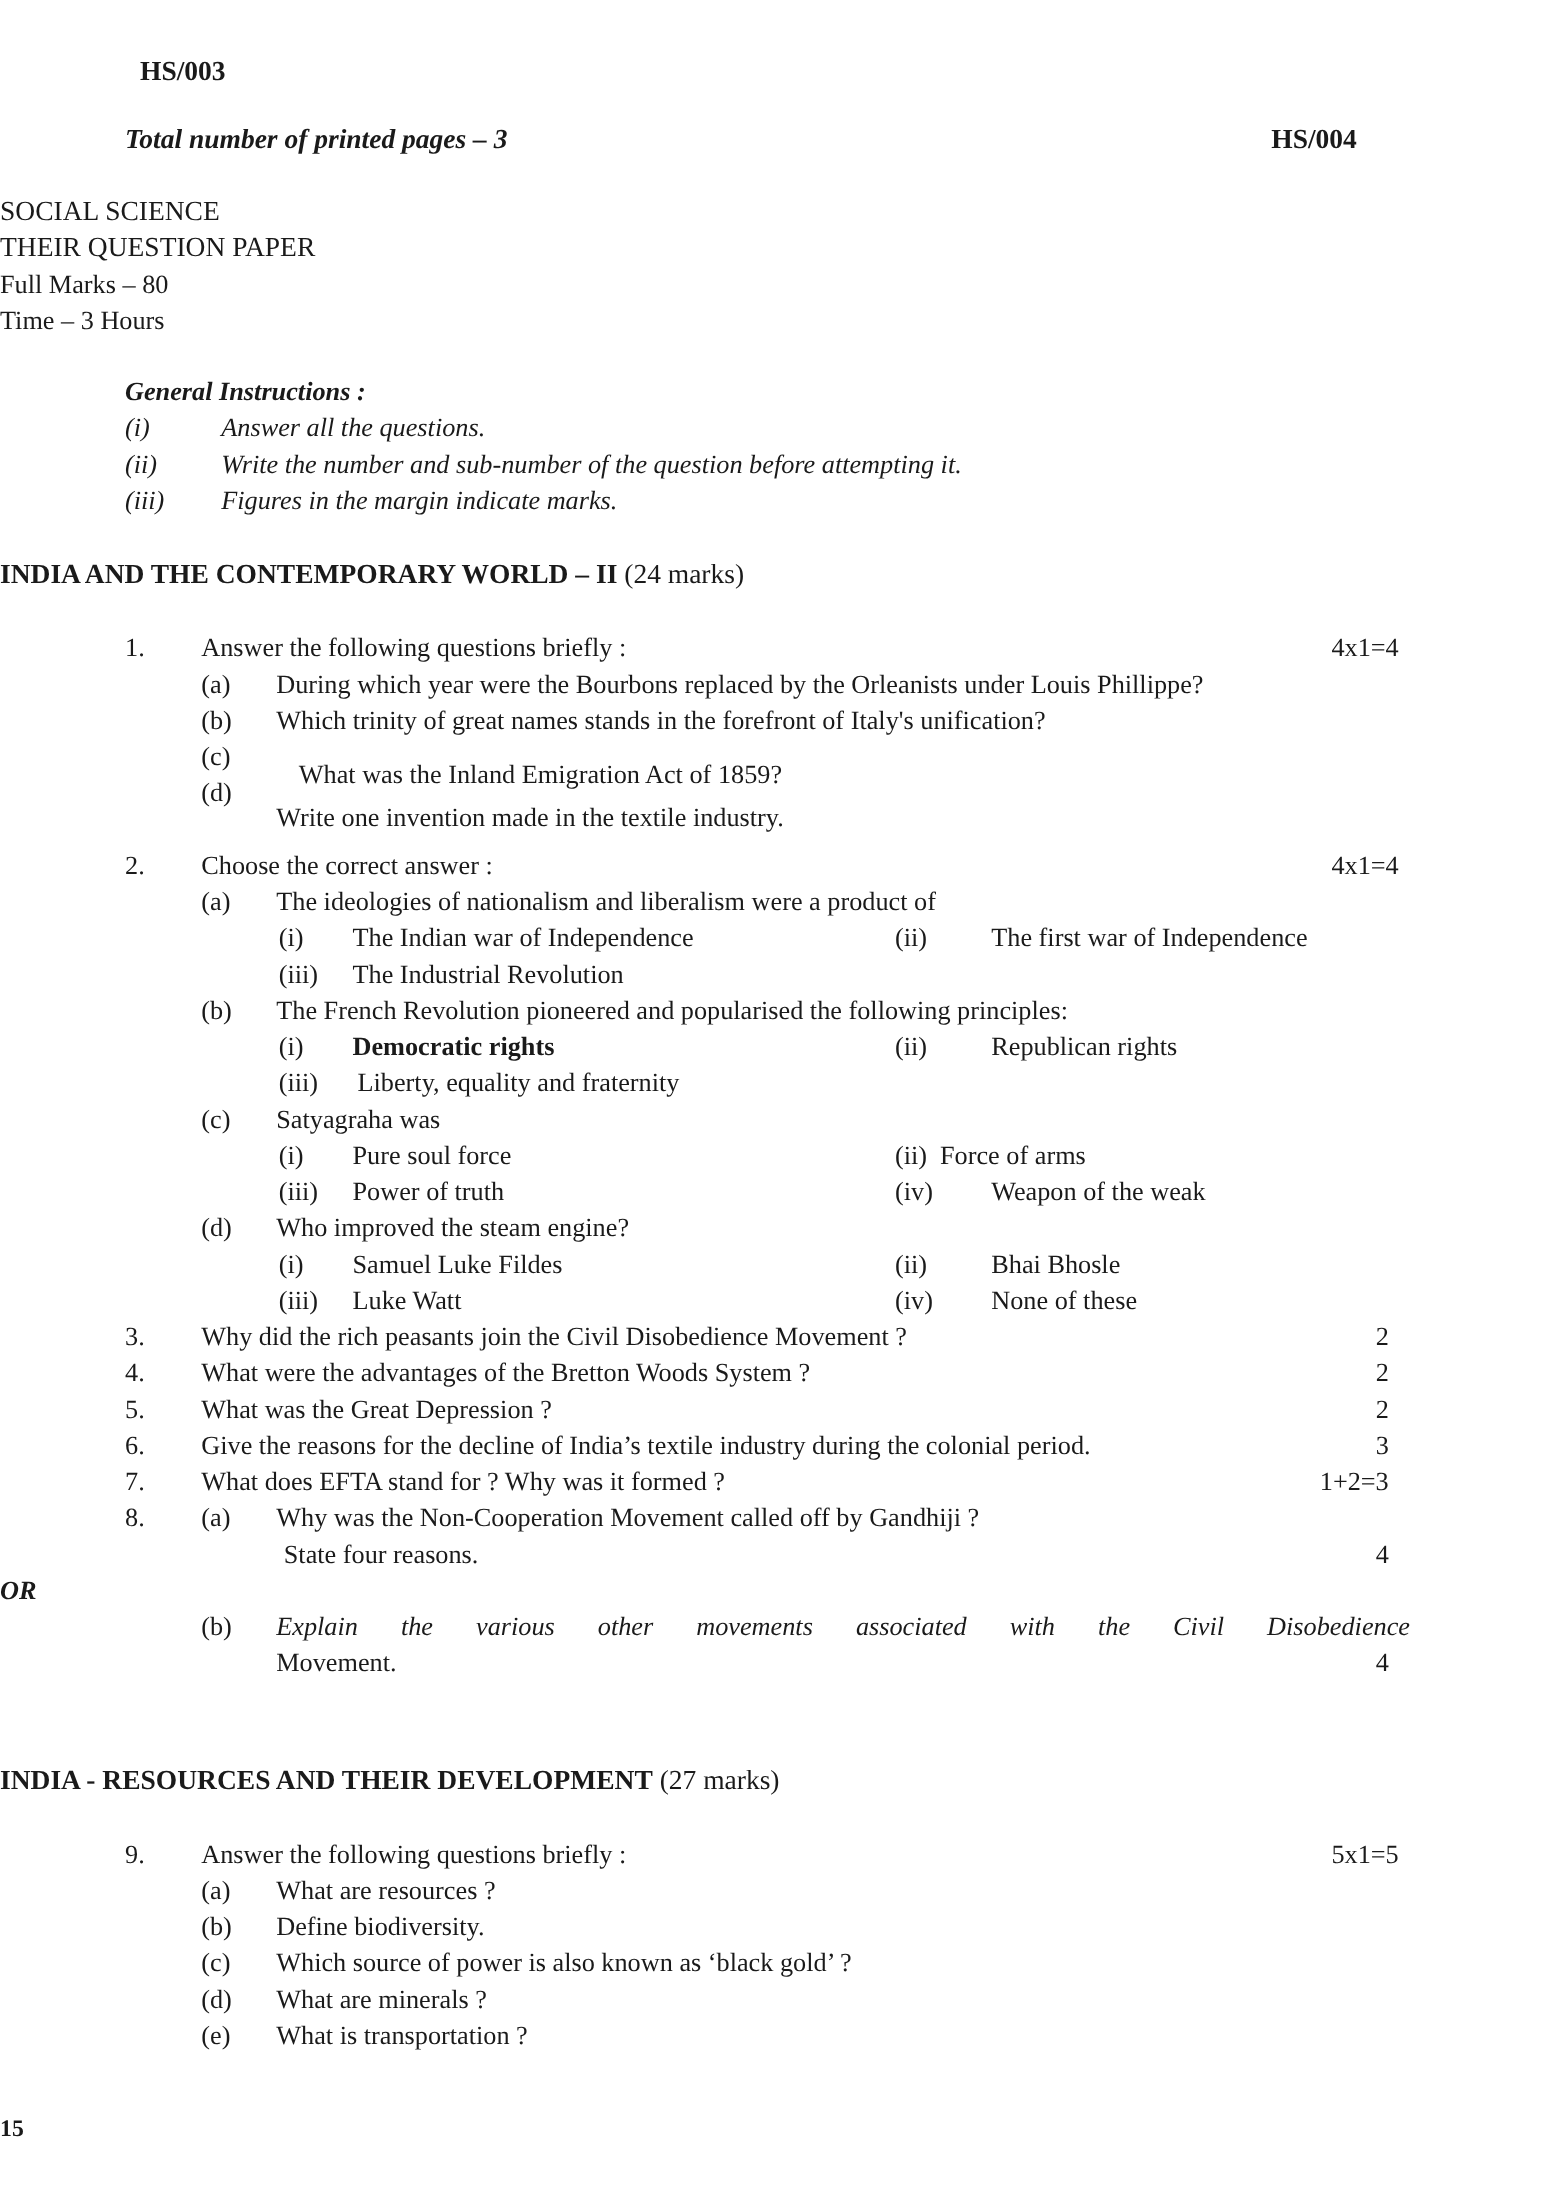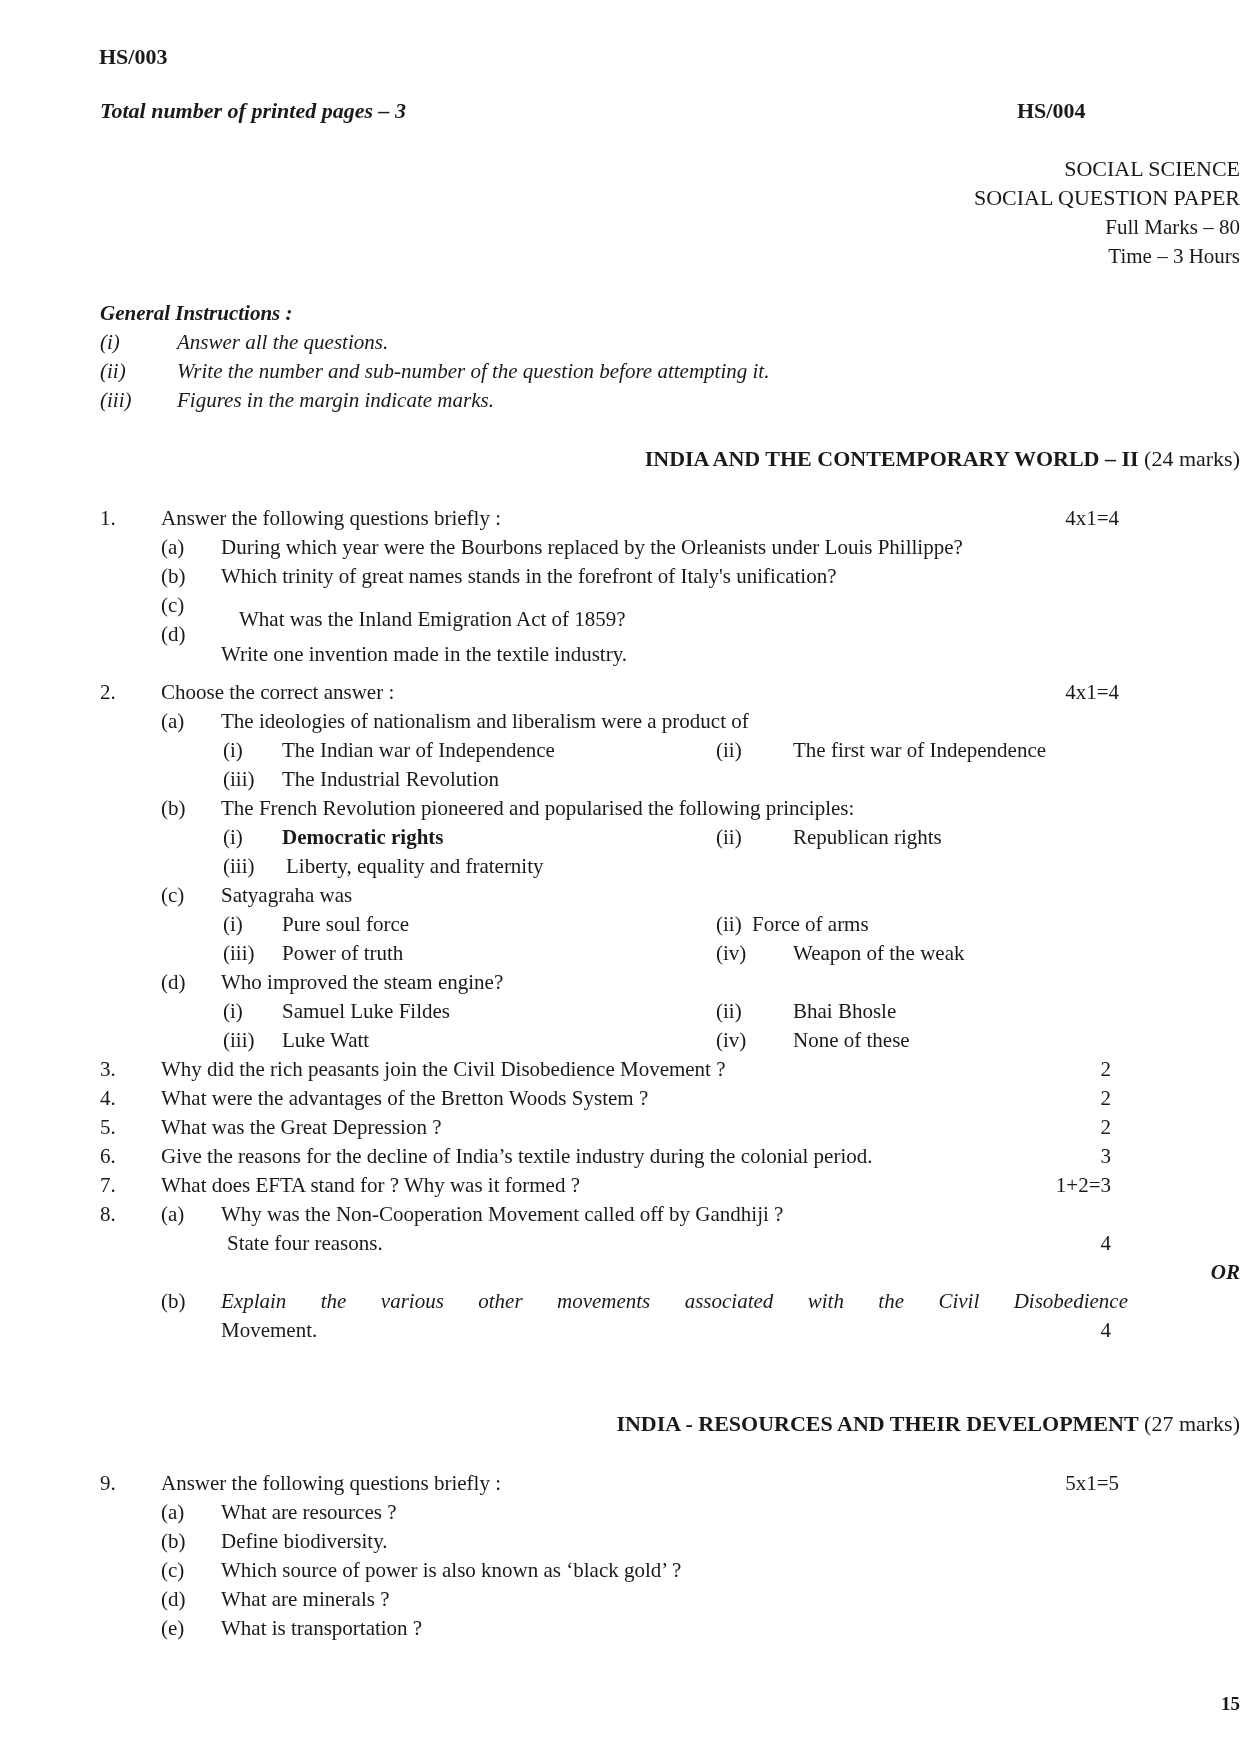--- a/index.html
+++ b/index.html
@@ -2,36 +2,36 @@
 <html><head>
 <meta charset="utf-8">
 <style>
   html, body { margin: 0; padding: 0; background: #ffffff; }
   body { width: 1240px; height: 1755px; position: relative; overflow: hidden;
          font-family: "Liberation Serif", "DejaVu Serif", serif; color: #1a1a1a; }
   .ln { position: absolute; white-space: nowrap; font-size: 21px; line-height: 26px; }
   .b { font-weight: bold; }
   .i { font-style: italic; }
   .bi { font-weight: bold; font-style: italic; }
-  .center { left: 0; width: 1240px; text-align: right; }
+  .center { left: 0; width: 1240px; text-align: left; }
   .right { text-align: right; }
   .hdr { font-size: 22px; }
   .sec { font-size: 22px; }
   .sec .n { font-weight: normal; }
   .just { text-align: justify; text-align-last: justify; white-space: normal; }
 </style>
 </head>
 <body>
 
-<div class="ln b hdr" style="left:99px;top:44px;text-align:center;">HS/003</div>
+<div class="ln b hdr" style="left:112px;top:44px;text-align:center;">HS/003</div>
 <div class="ln bi hdr" style="left:100px;top:98px;">Total number of printed pages – 3</div>
 <div class="ln b hdr" style="left:1017px;top:98px;">HS/004</div>
 
 <div class="ln center hdr" style="top:156px;">SOCIAL SCIENCE</div>
-<div class="ln center hdr" style="top:185px;">SOCIAL QUESTION PAPER</div>
+<div class="ln center hdr" style="top:185px;">THEIR QUESTION PAPER</div>
 <div class="ln center" style="top:214px;">Full Marks – 80</div>
 <div class="ln center" style="top:243px;">Time – 3 Hours</div>
 
 <div class="ln bi" style="left:100px;top:300px;">General Instructions :</div>
 <div class="ln i" style="left:100px;top:329px;">(i)</div>
 <div class="ln i" style="left:177px;top:329px;">Answer all the questions.</div>
 <div class="ln i" style="left:100px;top:358px;">(ii)</div>
 <div class="ln i" style="left:177px;top:358px;">Write the number and sub-number of the question before attempting it.</div>
 <div class="ln i" style="left:100px;top:387px;">(iii)</div>
 <div class="ln i" style="left:177px;top:387px;">Figures in the margin indicate marks.</div>

